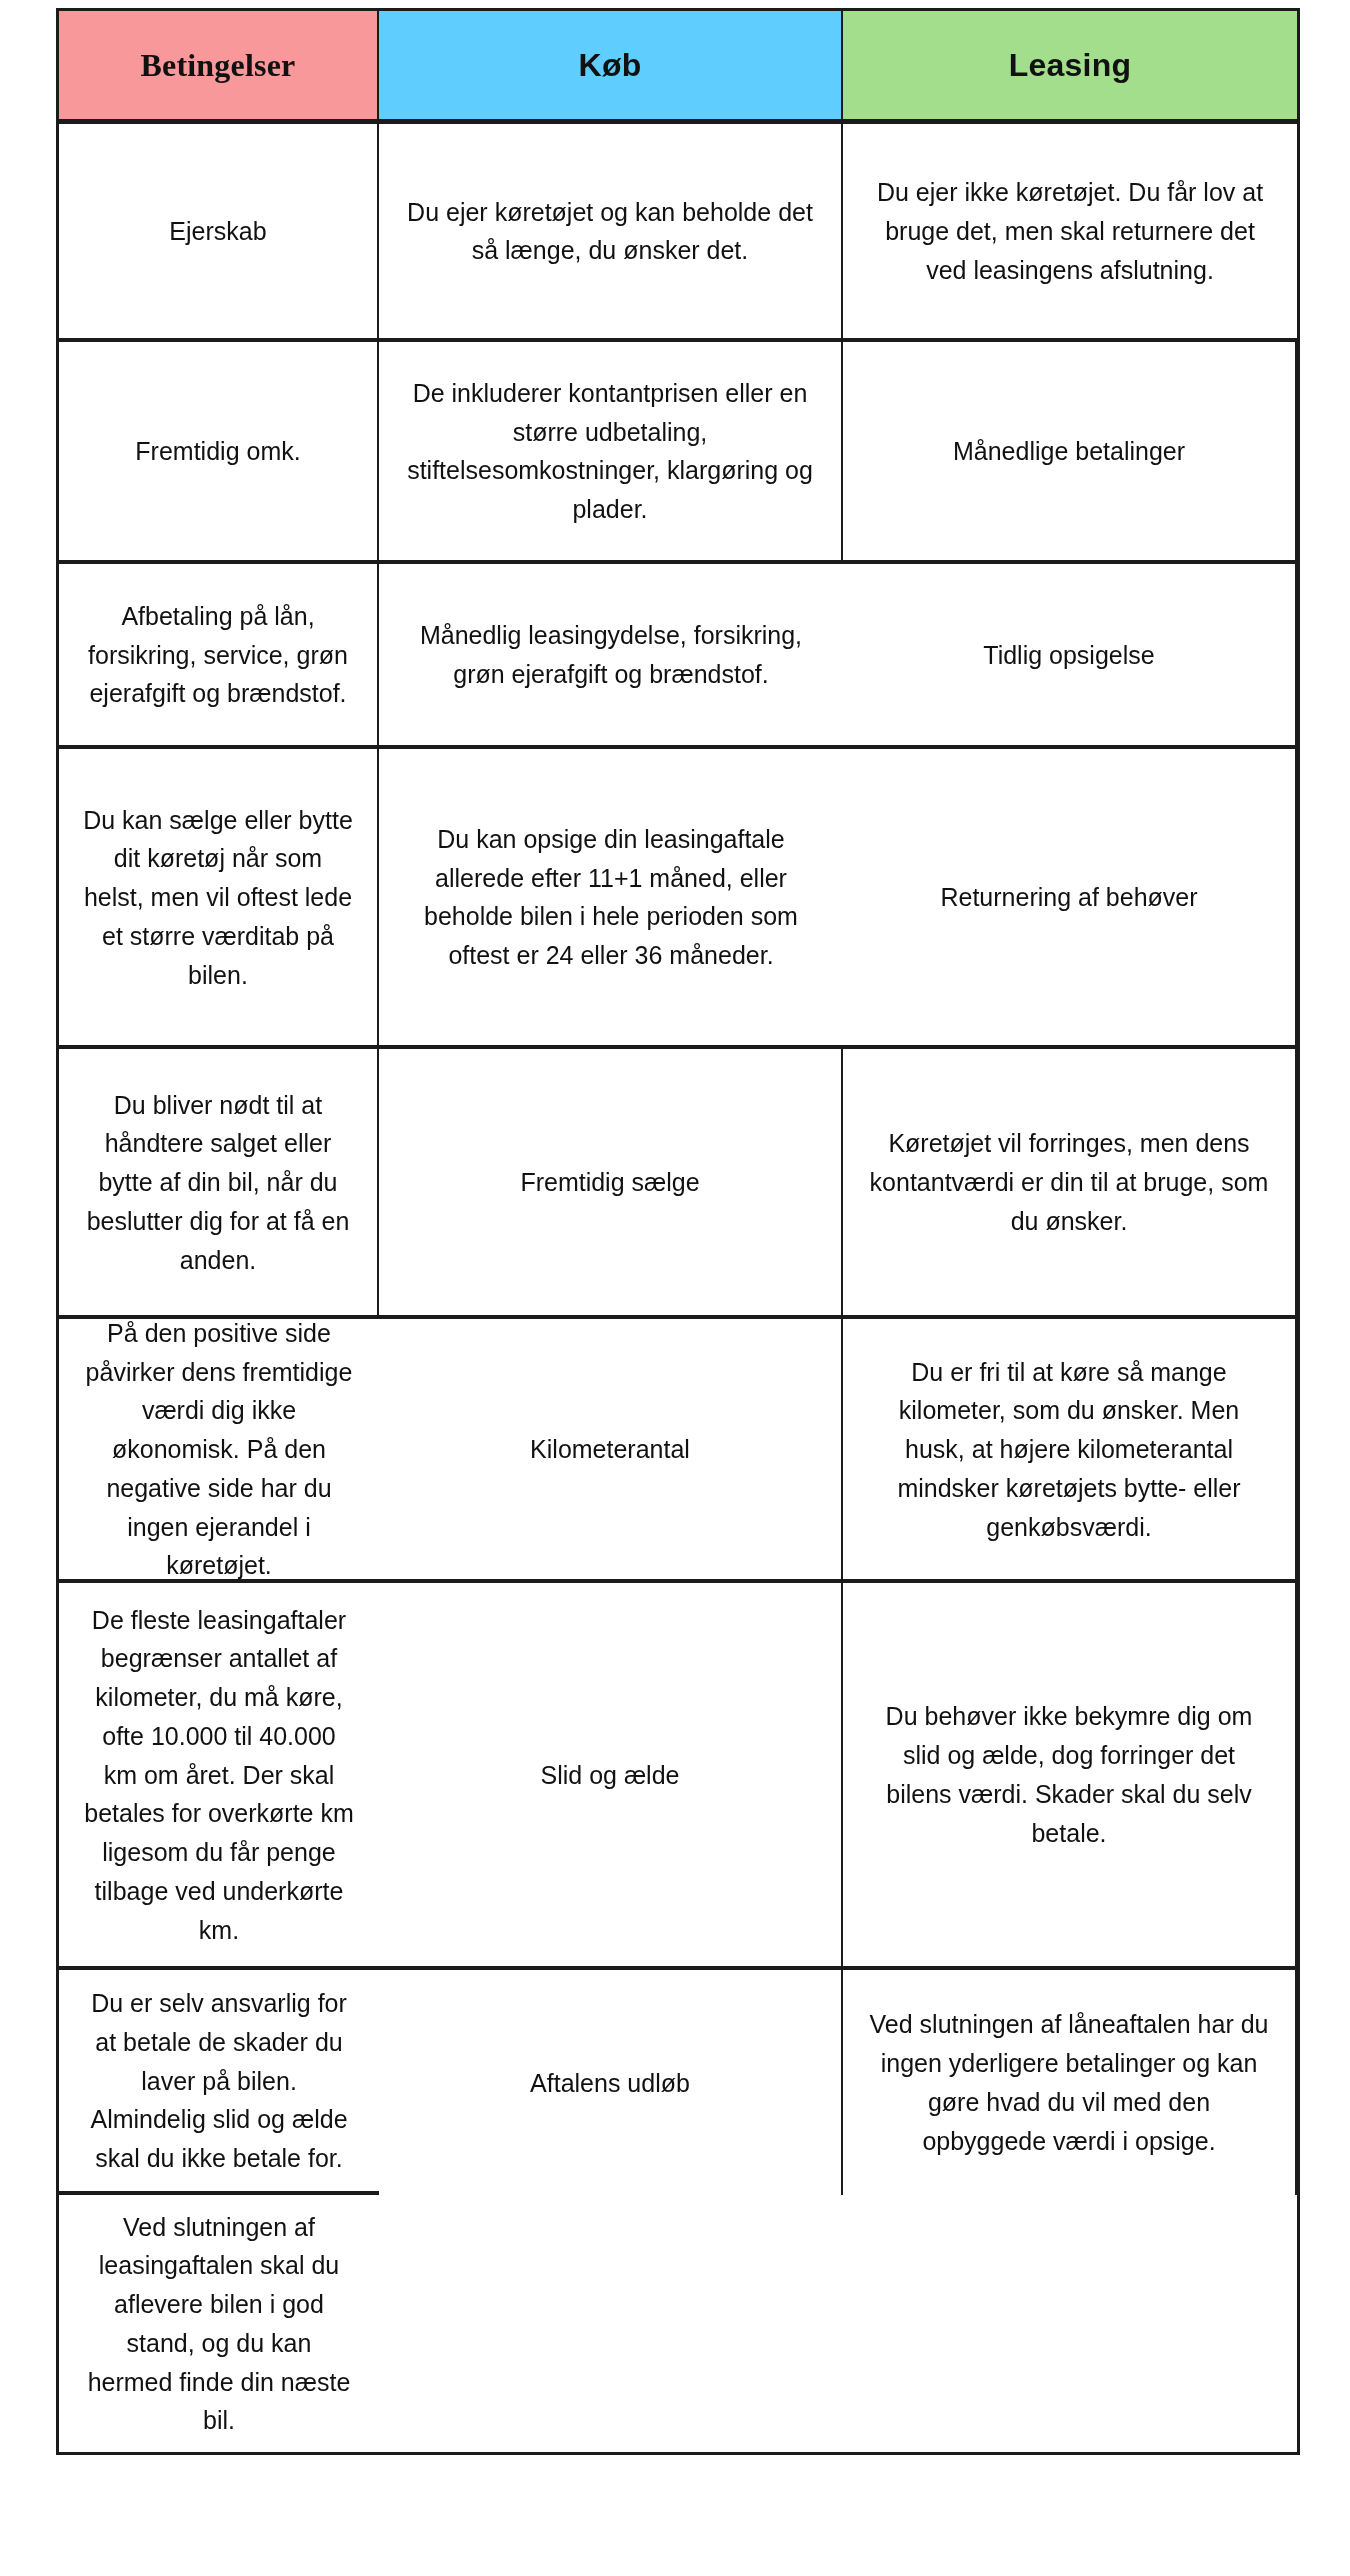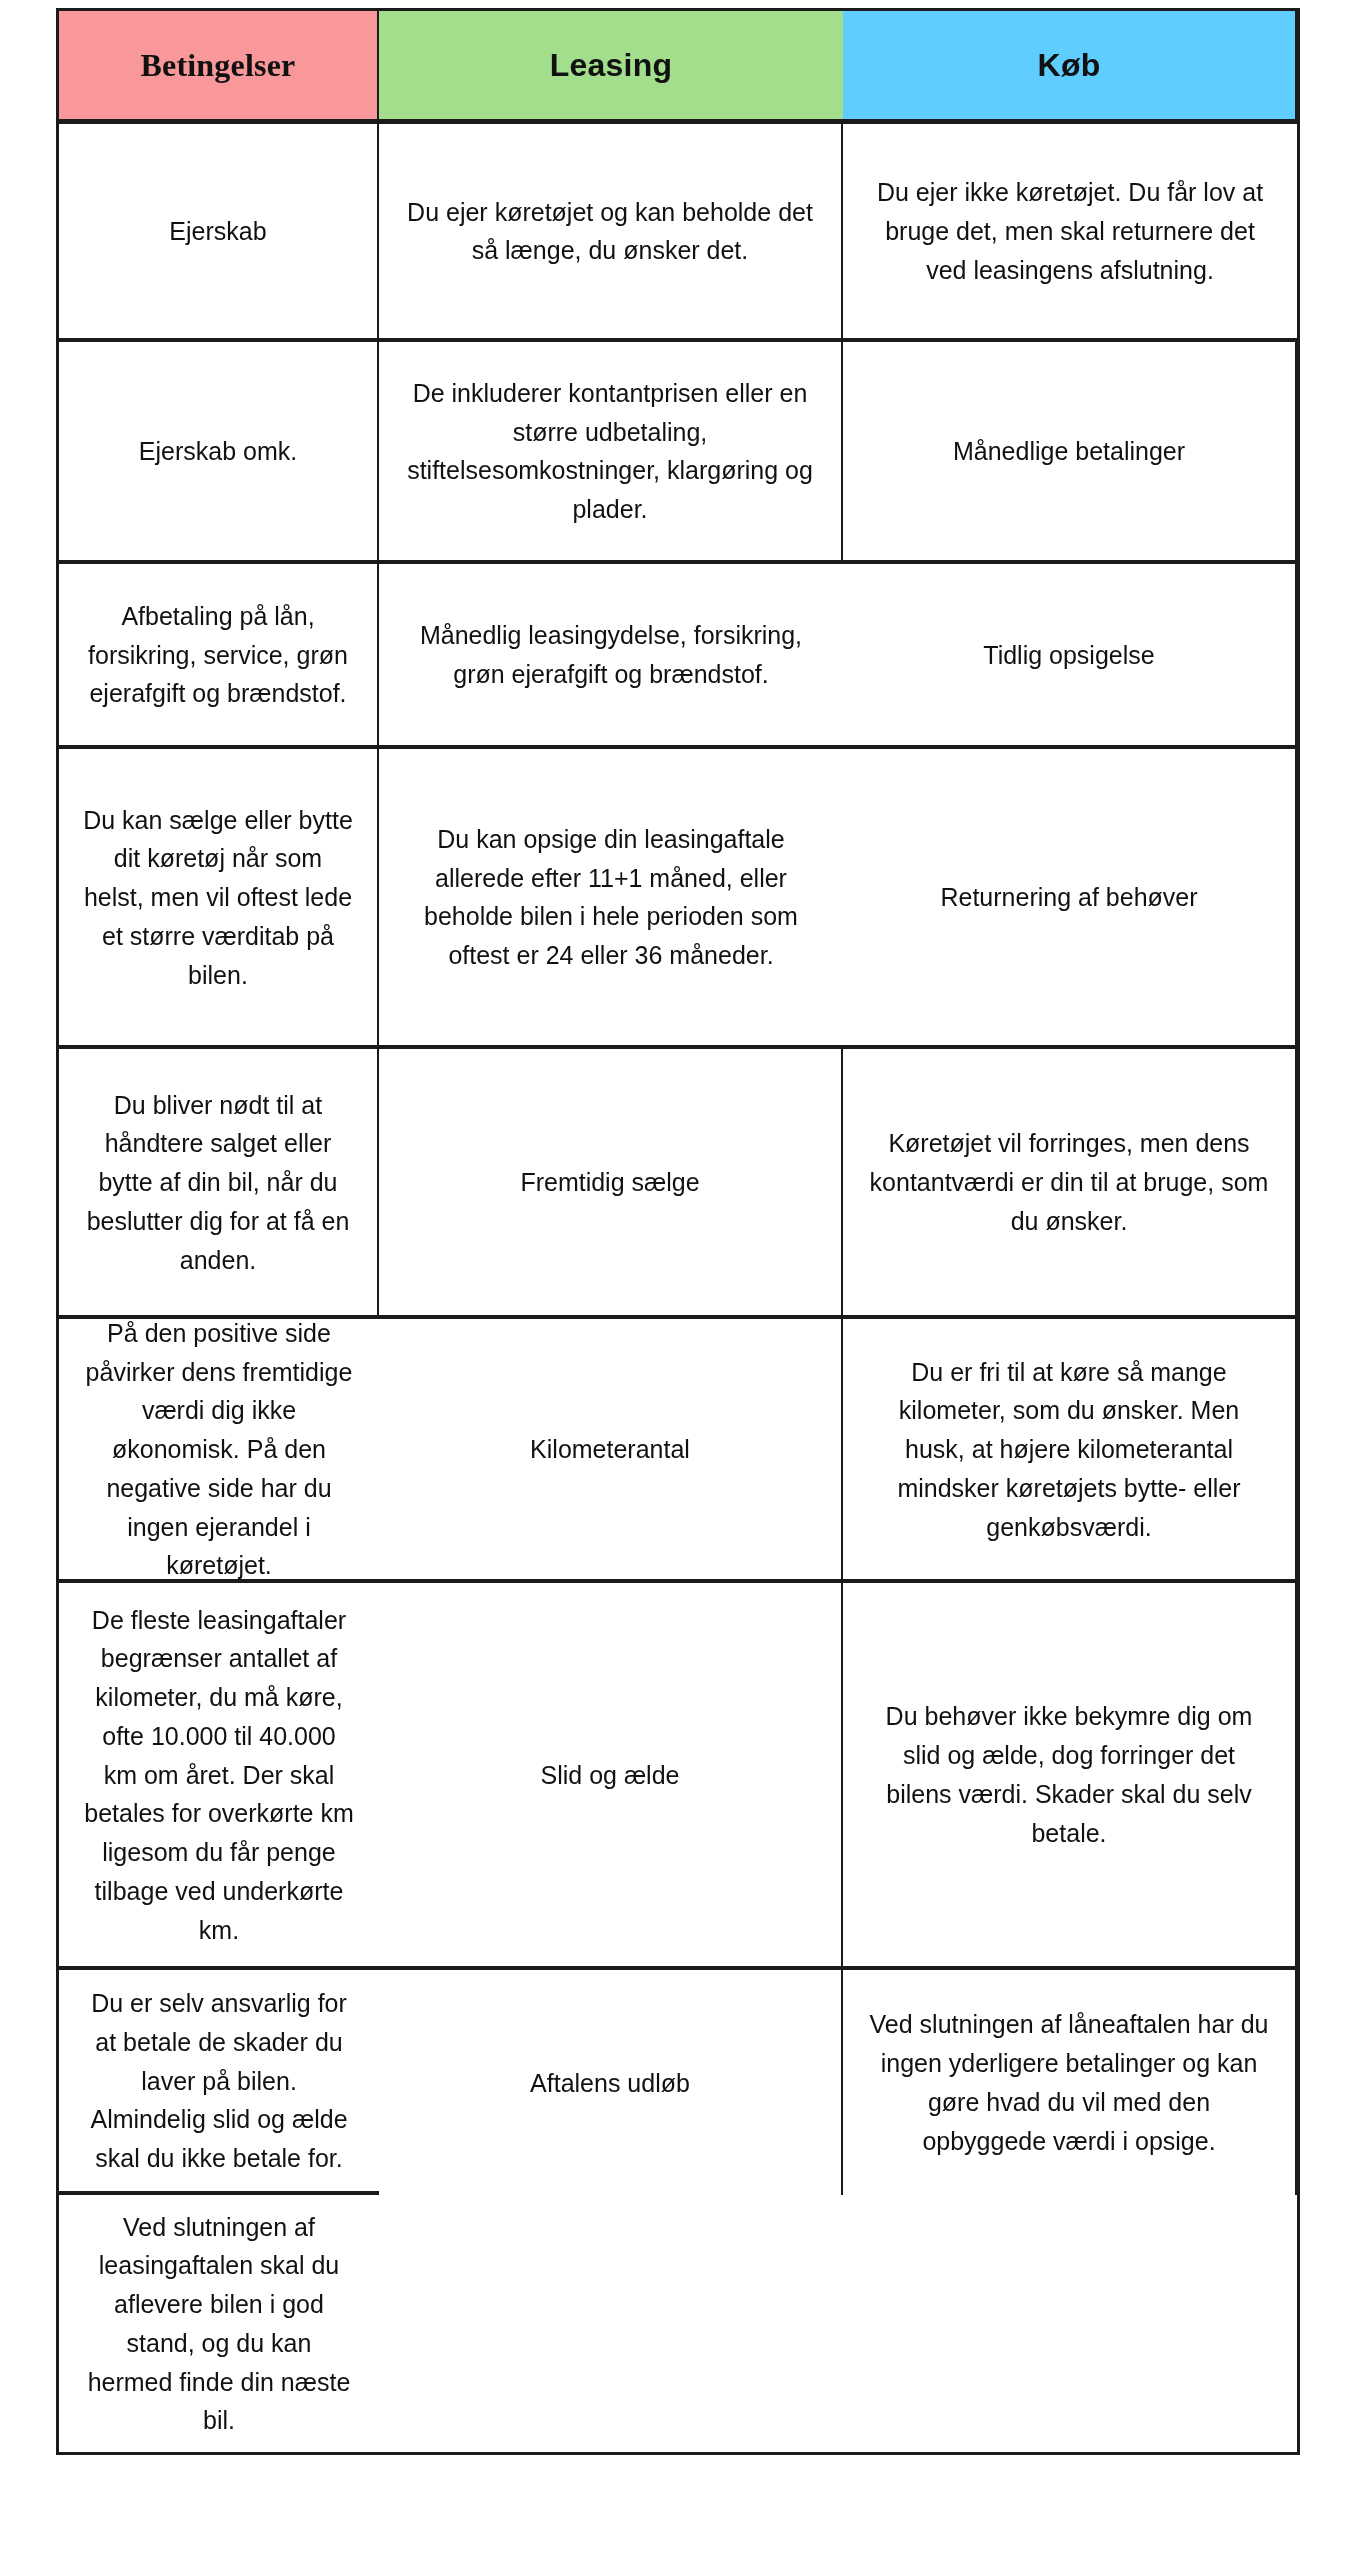--- a/index.html
+++ b/index.html
@@ -47,28 +47,28 @@
     border-bottom-width: 5.6px;
   }
   .cell.rowlabel { padding: 19px 14px; text-align: center; }
 </style>
 </head>
 <body>
 
 <div class="comparison-table">
 
   <div class="cell header" style="background-color: rgb(248, 152, 155); font-family: Liberation Serif, serif;">Betingelser</div>
+  <div class="cell header" style="background-color: rgb(95, 205, 254);">Køb</div>
   <div class="cell header col3" style="background-color: rgb(162, 222, 140);">Leasing</div>
-  <div class="cell header" style="background-color: rgb(95, 205, 254);">Køb</div>
 
   <div class="cell rowlabel">Ejerskab</div>
   <div class="cell">Du ejer køretøjet og kan beholde det så længe, du ønsker det.</div>
   <div class="cell col3">Du ejer ikke køretøjet. Du får lov at bruge det, men skal returnere det ved leasingens afslutning.</div>
 
-  <div class="cell rowlabel">Ejerskab omk.</div>
+  <div class="cell rowlabel">Fremtidig omk.</div>
   <div class="cell">De inkluderer kontantprisen eller en større udbetaling, stiftelsesomkostninger, klargøring og plader.</div>
 
   <div class="cell rowlabel">Månedlige betalinger</div>
   <div class="cell">Afbetaling på lån, forsikring, service, grøn ejerafgift og brændstof.</div>
   <div class="cell col3">Månedlig leasingydelse, forsikring, grøn ejerafgift og brændstof.</div>
 
   <div class="cell rowlabel">Tidlig opsigelse</div>
   <div class="cell">Du kan sælge eller bytte dit køretøj når som helst, men vil oftest lede et større værditab på bilen.</div>
   <div class="cell col3">Du kan opsige din leasingaftale allerede efter 11+1 måned, eller beholde bilen i hele perioden som oftest er 24 eller 36 måneder.</div>
 

